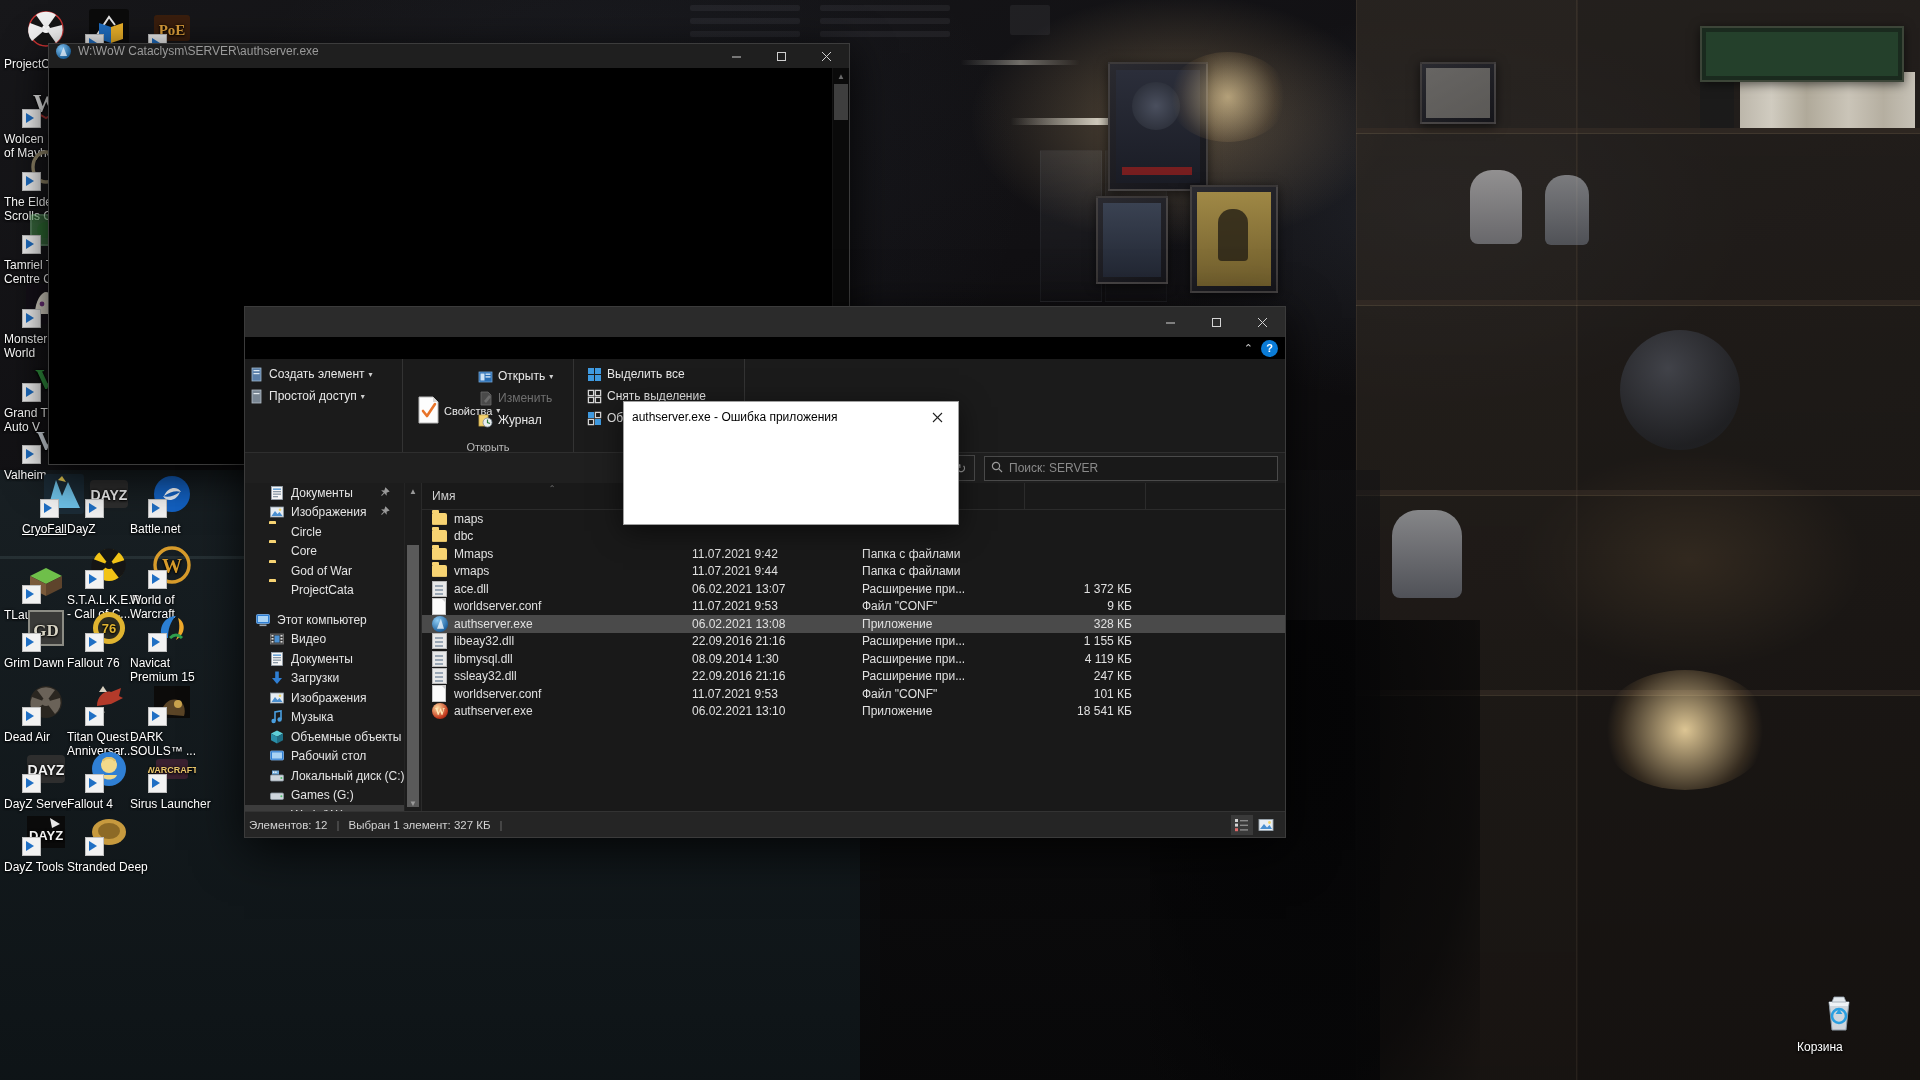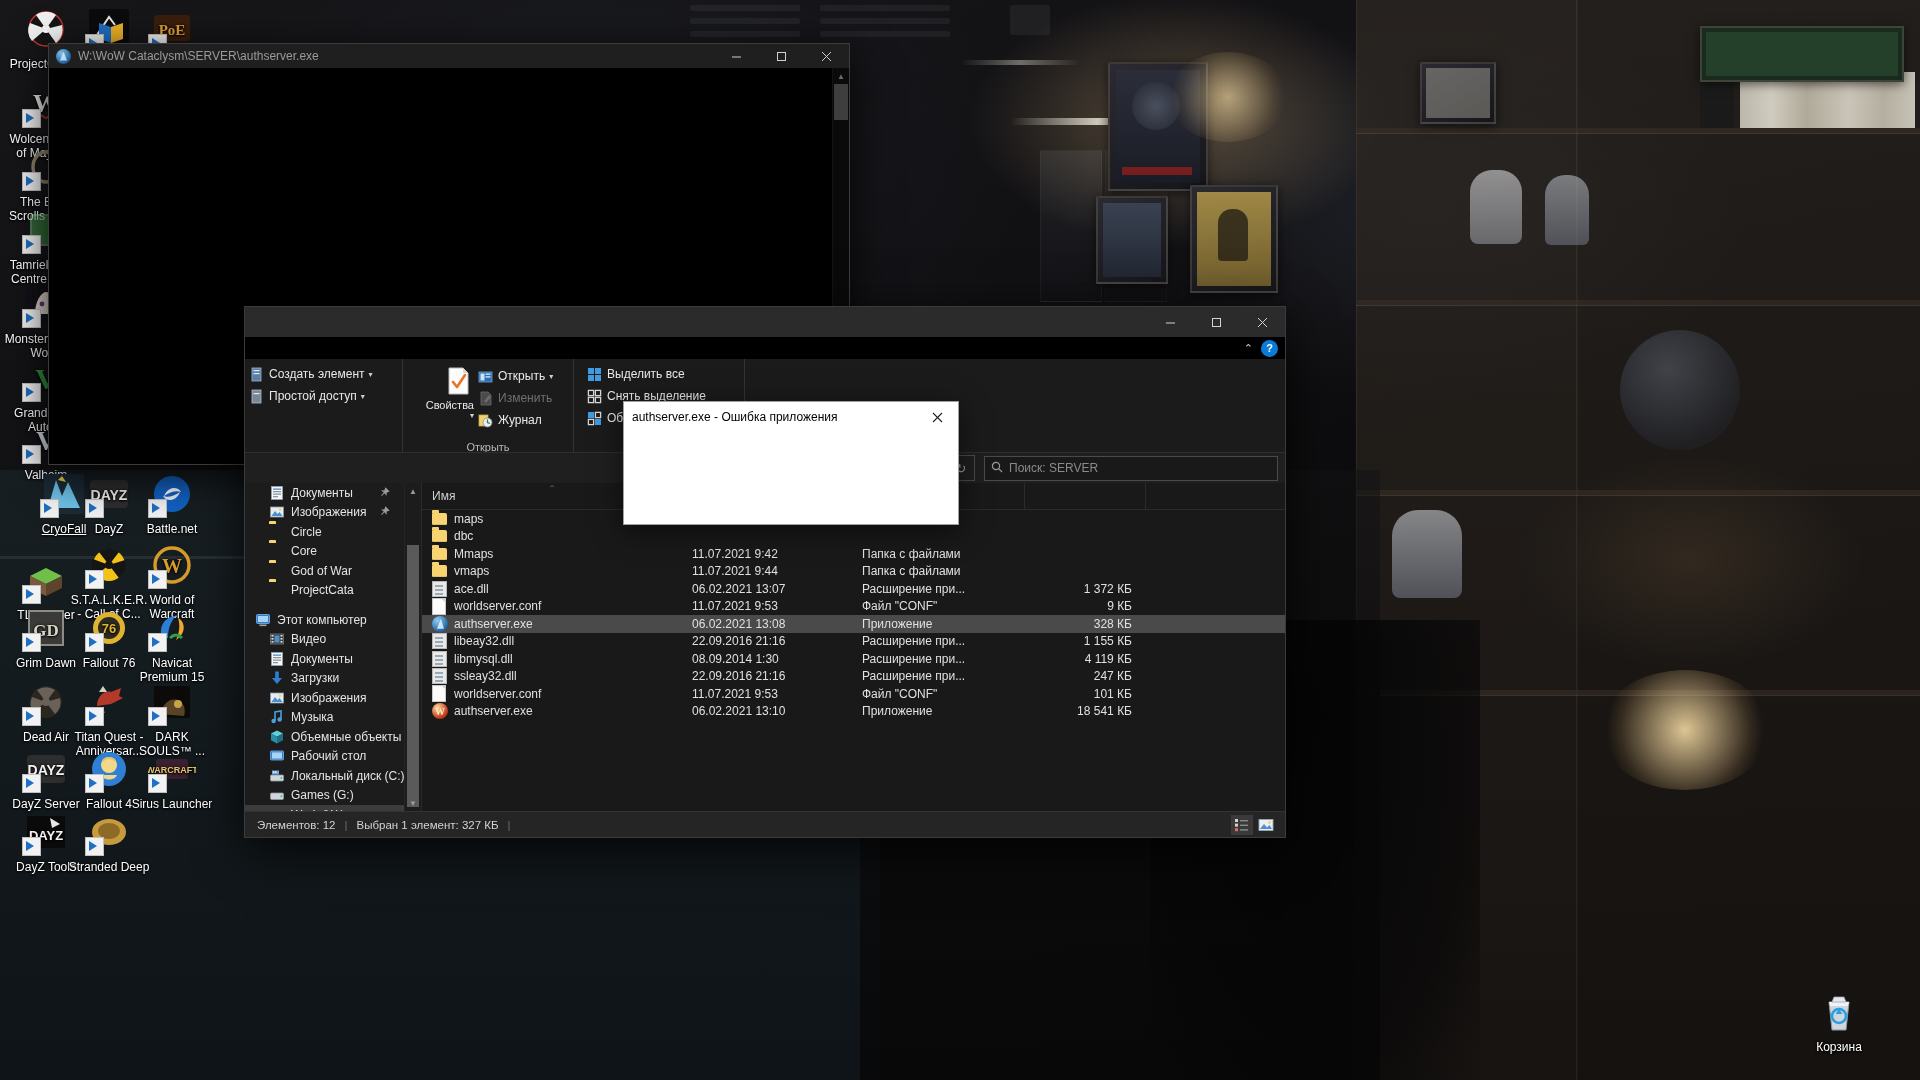--- a/index.html
+++ b/index.html
@@ -72,21 +72,20 @@
   .blurbox {
     position:absolute;
     background: rgba(150,150,160,0.10);
     border-radius: 2px;
   }
 
   
   .dicon {
     position: absolute;
     width: 86px;
-    text-align: center;
     color: #ffffff;
     font-size: 12px;
     line-height: 14px;
     text-shadow: 0 1px 2px rgba(0,0,0,0.95), 0 0 3px rgba(0,0,0,0.9);
     cursor: default;
     user-select: none;
   }
   .dicon .glyph {
     width: 48px; height: 48px;
     margin: 0 auto 4px auto;
@@ -115,21 +114,21 @@
     position: absolute;
     left: 48px; top: 43px;
     width: 800px; height: 420px;
     background: #000000;
     border: 1px solid #3c3c3c;
     box-shadow: 0 10px 40px rgba(0,0,0,0.85);
   }
   #console-title {
     height: 24px;
     background: #1f1f1f;
-    display: flex; align-items: center;
+    display: flex; 
     color: #9a9a9a;
     font-size: 12px;
     padding-left: 7px;
     user-select:none;
   }
   #console-title .tico {
     width: 15px; height: 15px; margin-right: 7px;
     border-radius: 50%;
     background: radial-gradient(circle at 35% 30%, #7fc0ef, #1d5f96 70%, #0d3a63);
     position: relative; flex: none;
@@ -228,21 +227,21 @@
     color: #e8e8e8; font-size: 12px;
     padding: 0 4px;
     white-space: nowrap;
   }
   .rsmall.dim { color: #6f6f6f; }
   .rsmall .mico { width: 15px; height: 15px; margin-right: 5px; flex:none; position:relative; }
   .caretd { margin-left: 4px; color: #cfcfcf; font-size: 8px; }
 
   .rbig {
     width: 62px;
-    display:flex; flex-direction:column; align-items:flex-end;
+    display:flex; align-items:center;
     padding-top: 2px;
     color: #e8e8e8; font-size: 11px; text-align:center;
   }
   .rbig .bico { width: 32px; height: 32px; margin-bottom: 2px; position:relative; }
 
   #exp-addrbar {
     position: absolute; left: 0; right: 0; top: 146px; height: 30px;
     background: #1f1f1f;
     display:flex; align-items:center; padding: 0 7px; gap: 5px;
   }
@@ -347,21 +346,21 @@
   .frow .cell.size { text-align: right; padding-right: 12px; padding-left: 0; }
   .frow .fico { width: 16px; height: 16px; margin-right: 6px; flex:none; position: relative; }
   .namecell { display:flex; align-items:center; padding-left: 10px; }
 
   #exp-status {
     position: absolute; left: 0; right: 0; bottom: 0; height: 25px;
     background: #252525;
     border-top: 1px solid #333;
     display: flex; align-items: center;
     color: #d2d2d2; font-size: 11.5px;
-    padding-left: 12px;
+    padding-left: 4px;
   }
   #exp-status .sep { margin: 0 9px; color: #6a6a6a; }
   #exp-status .viewbtns { margin-left: auto; display:flex; gap:2px; padding-right: 8px; }
   .viewbtn {
     width: 22px; height: 20px;
     display:flex; align-items:center; justify-content:center;
   }
   .viewbtn.active { background: #3a3a3a; }
 
   

